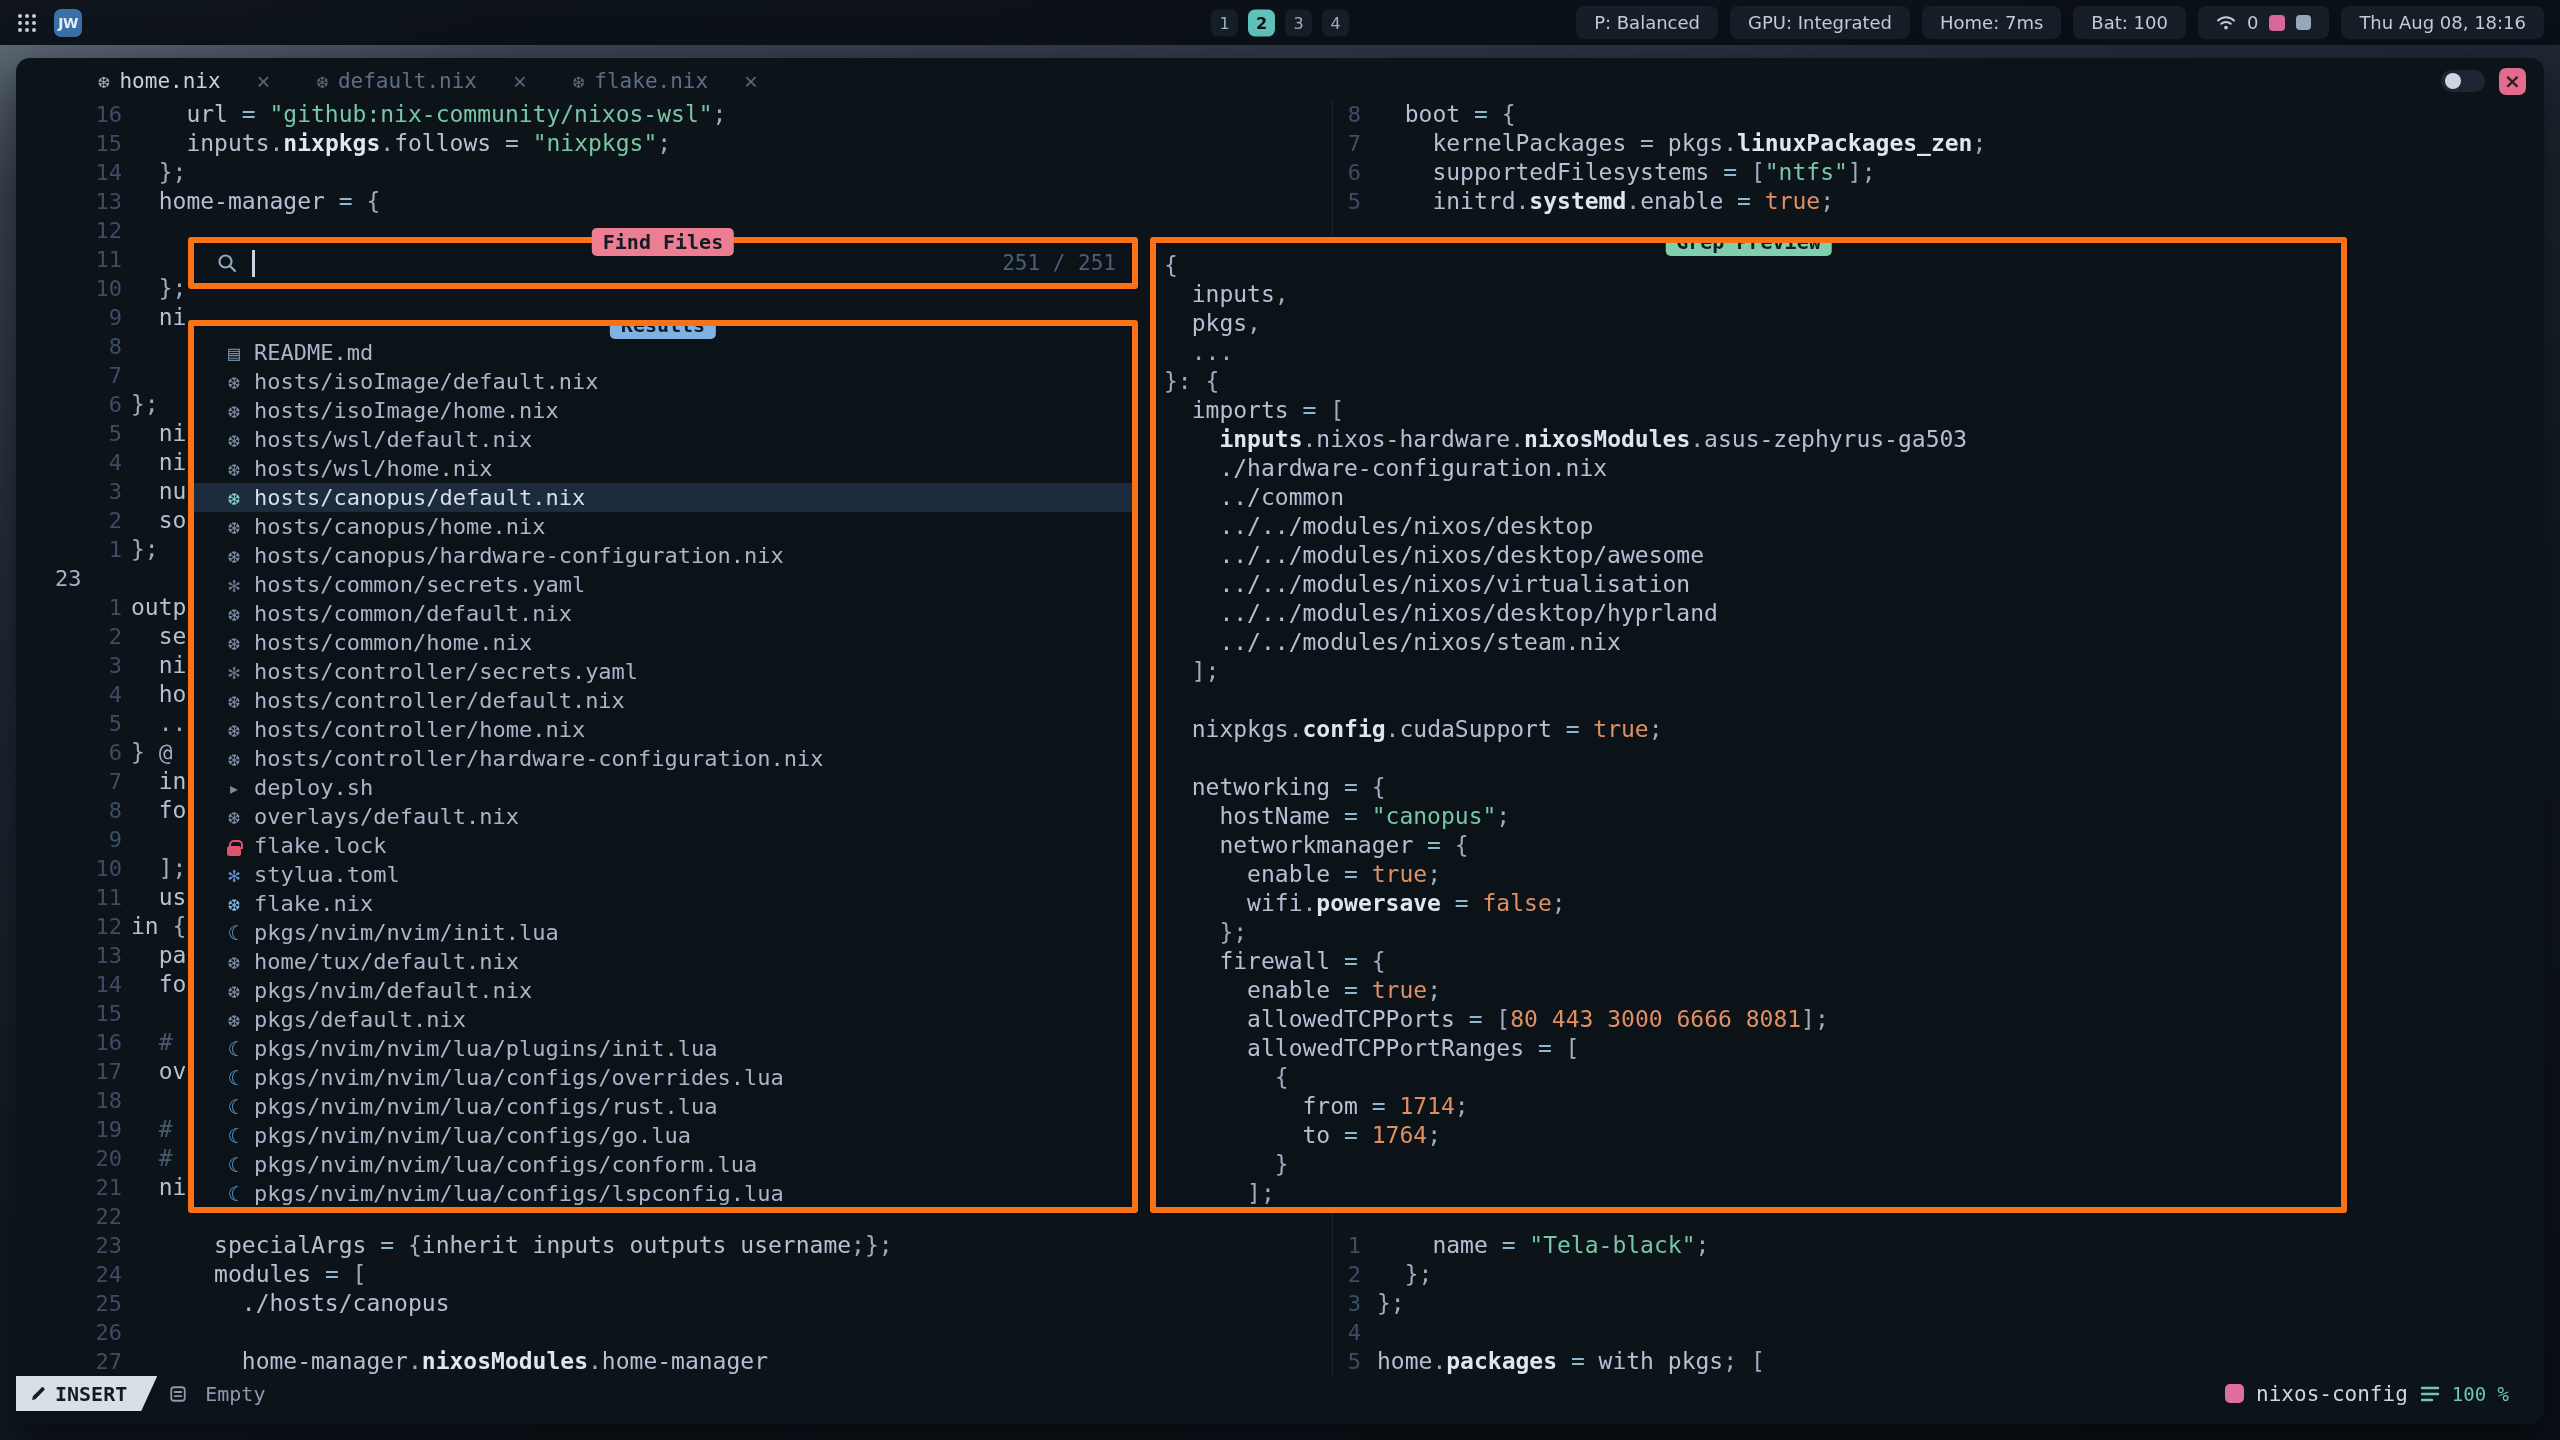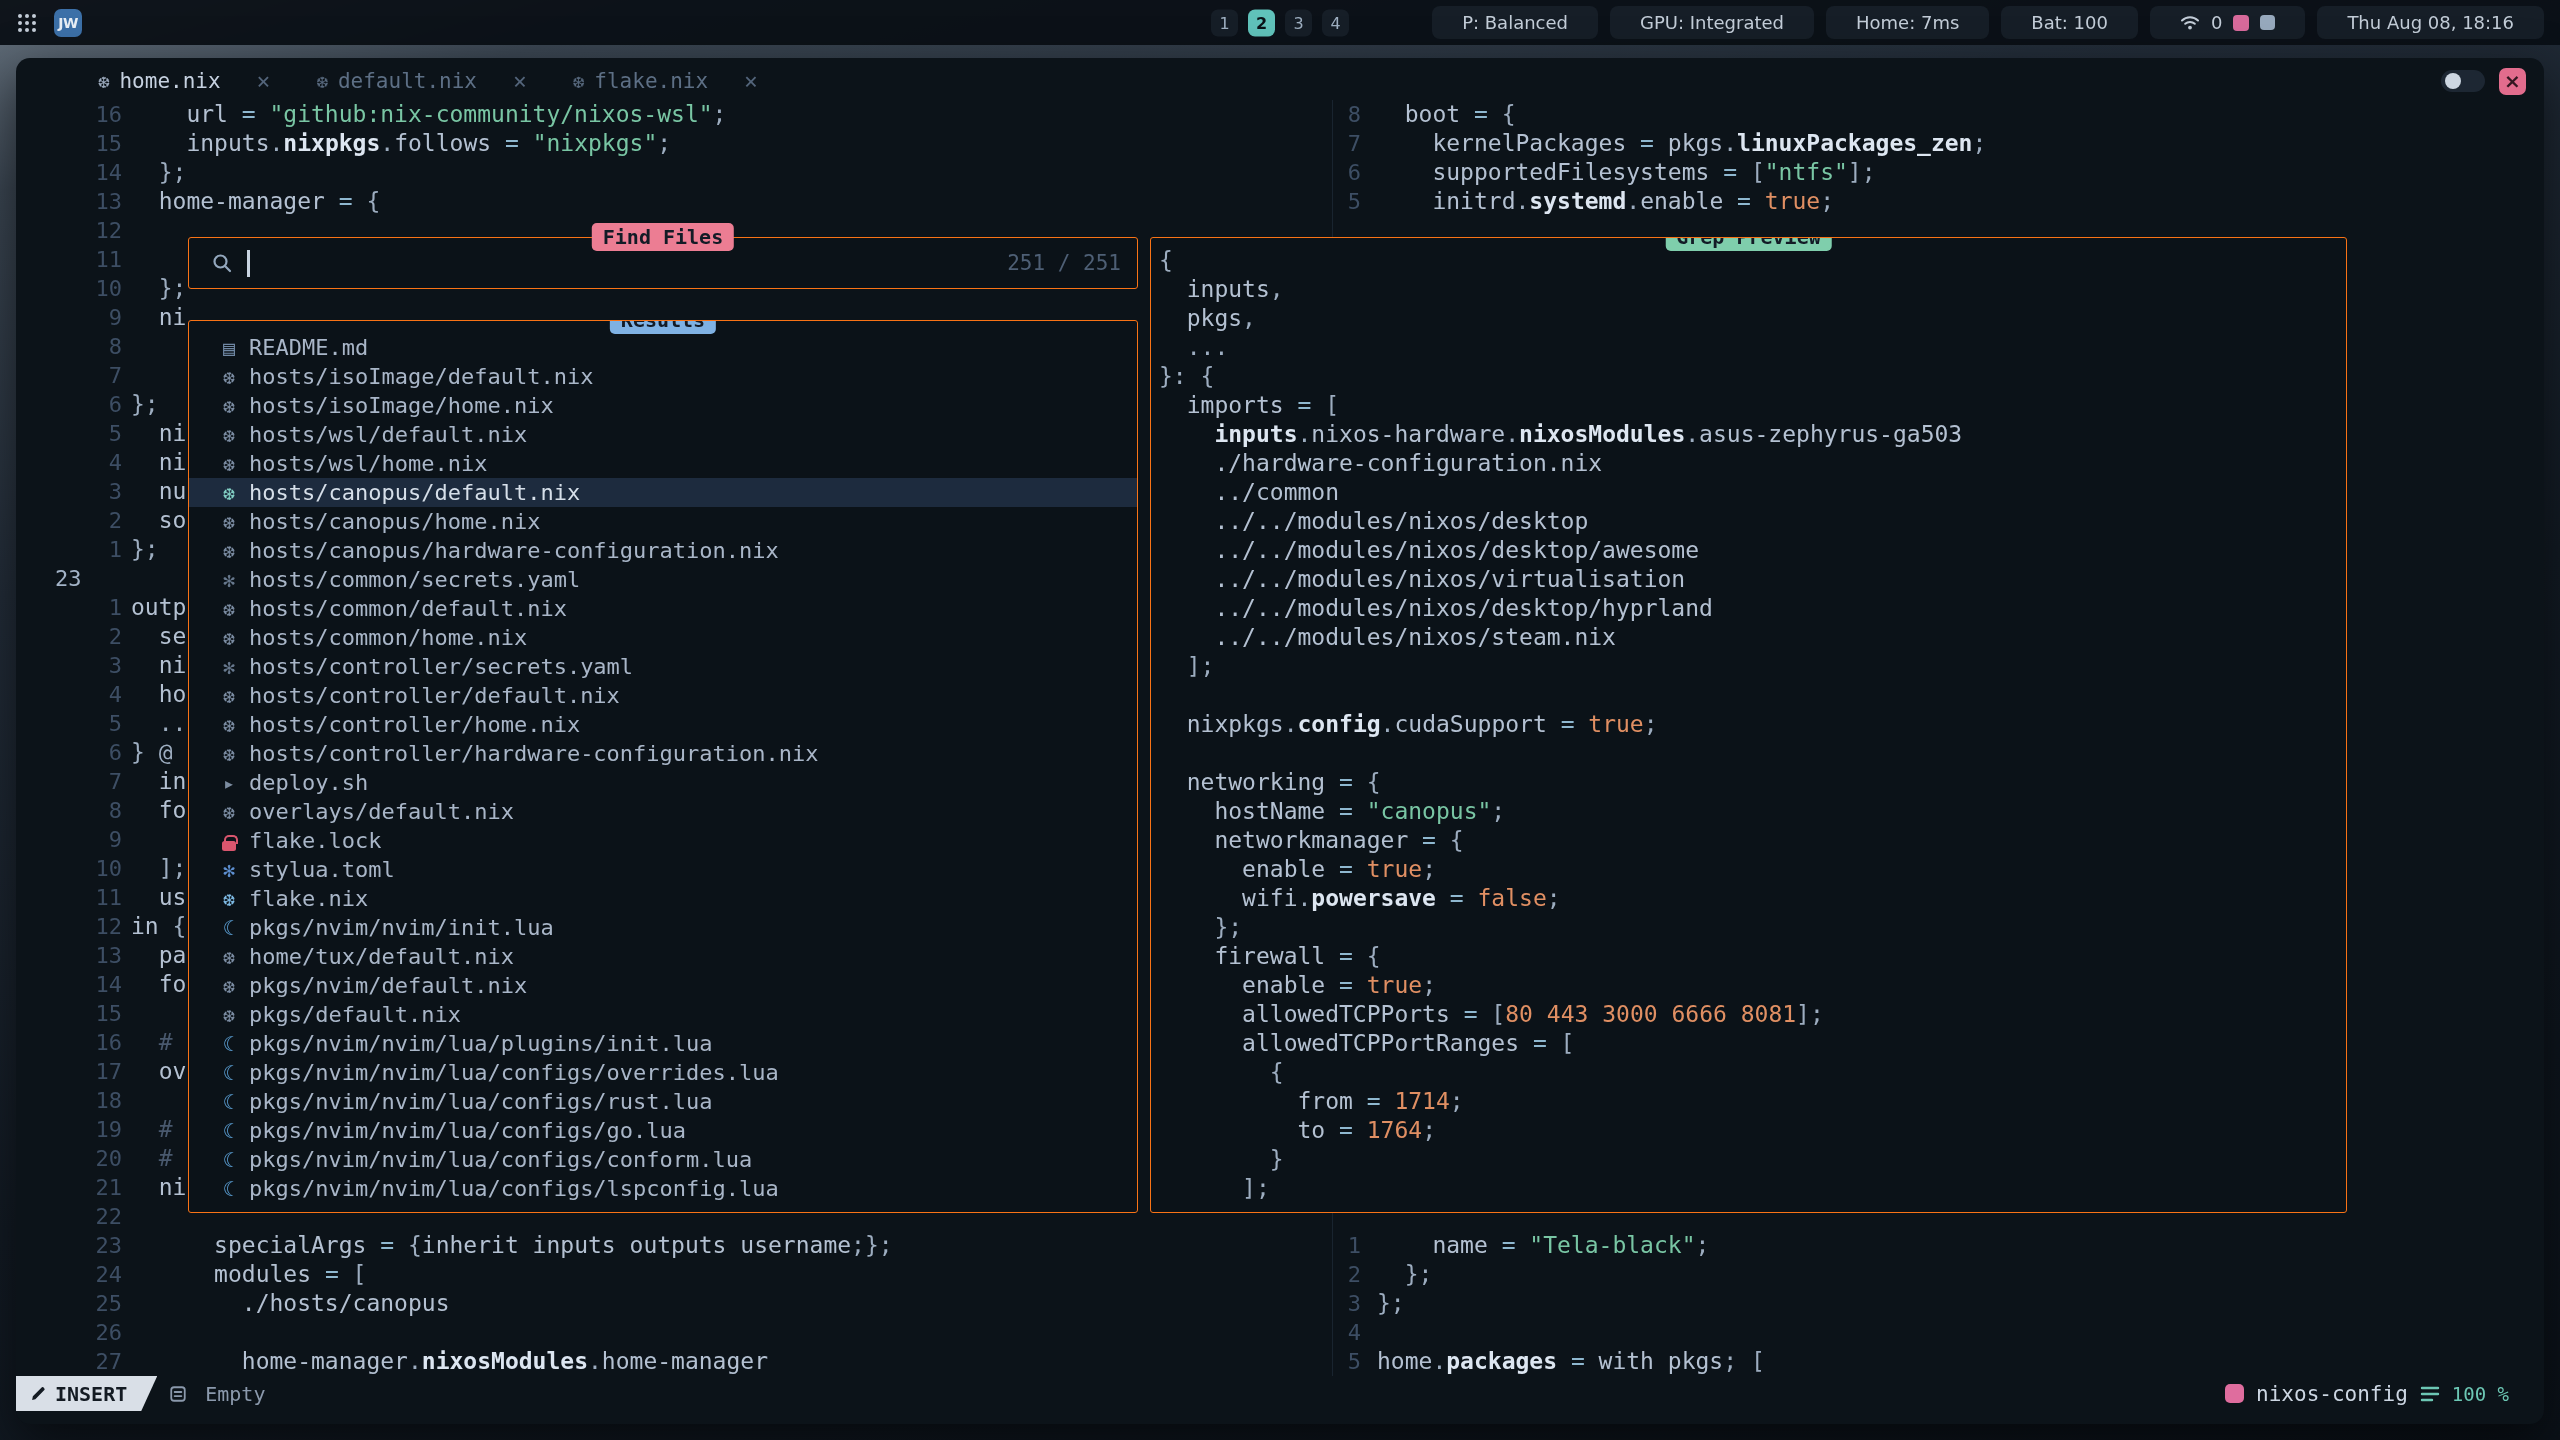--- a/index.html
+++ b/index.html
@@ -18,21 +18,21 @@
   .appgrid { display:block; }
   .logo { width:28px; height:28px; border-radius:7px; background:#3c70a8; color:#e8eef5;
     font: bold 14px "DejaVu Sans", sans-serif; display:flex; align-items:center; justify-content:center;
     letter-spacing:-0.5px; }
   .tb-center { position:absolute; left:50%; top:50%; transform:translate(-50%,-50%);
     display:flex; gap:10px; }
   .ws { width:27px; height:27px; border-radius:7px; background:#161e27; color:#9fb0c2;
     font:16px "DejaVu Sans", sans-serif; display:flex; align-items:center; justify-content:center; }
   .ws.on { background:#60c2ba; color:#0b1217; font-weight:bold; }
   .tb-right { margin-left:auto; display:flex; align-items:center; gap:12px; }
-  .seg { background:#161e27; border-radius:8px; padding:6px 30px; color:#c3cdd8;
+  .seg { background:#161e27; border-radius:8px; padding:6px 18px; color:#c3cdd8;
     font:18px "DejaVu Sans", sans-serif; white-space:nowrap; }
   .seg.tray { display:flex; align-items:center; gap:11px; }
   .tray-zero { font:18px "DejaVu Sans", sans-serif; color:#c3cdd8; }
   .tray-pink { width:16px; height:16px; border-radius:4px; background:#d76a9b; display:inline-block; }
   .tray-light { width:15px; height:15px; border-radius:4px; background:#97a9bd; display:inline-block; }
 
   
   .window { position:absolute; left:16px; top:58px; width:2528px; height:1366px;
     background:#0c1319; border-radius:14px; overflow:hidden;
     box-shadow: 0 18px 50px rgba(0,0,0,0.55); }
@@ -69,21 +69,21 @@
   .t-d { color:#b4c1d2; }
   .t-w { color:#dde6f1; font-weight:600; }
   .t-p { color:#9dadc0; }
   .t-c { color:#49596e; }
   .t-s { color:#79c6a4; }
   .t-o { color:#e08f63; }
   .t-y { color:#8fb8d0; }
   .t-ind { }
 
   
-  .float { position:absolute; background:#0b1218; border:1px solid #f97316; border-radius:3px; }
+  .float { position:absolute; background:#0b1218; border:6px solid #f97316; border-radius:3px; }
   .prompt  { left:172px; top:179px;  width:950px;  height:52px; }
   .results { left:172px; top:262px;  width:950px;  height:893px; overflow:hidden; }
   .preview { left:1134px; top:179px; width:1197px; height:976px; overflow:hidden; }
   .ftitle { position:absolute; top:-15px; left:50%; transform:translateX(-50%);
     font:600 20px "DejaVu Sans Mono", monospace; padding:2px 11px; border-radius:5px;
     color:#131b26; white-space:nowrap; }
   .ftitle.find { background:#ec7d93; }
   .ftitle.res  { background:#7fb1e3; }
   .ftitle.prev { background:#7fceac; }
 

